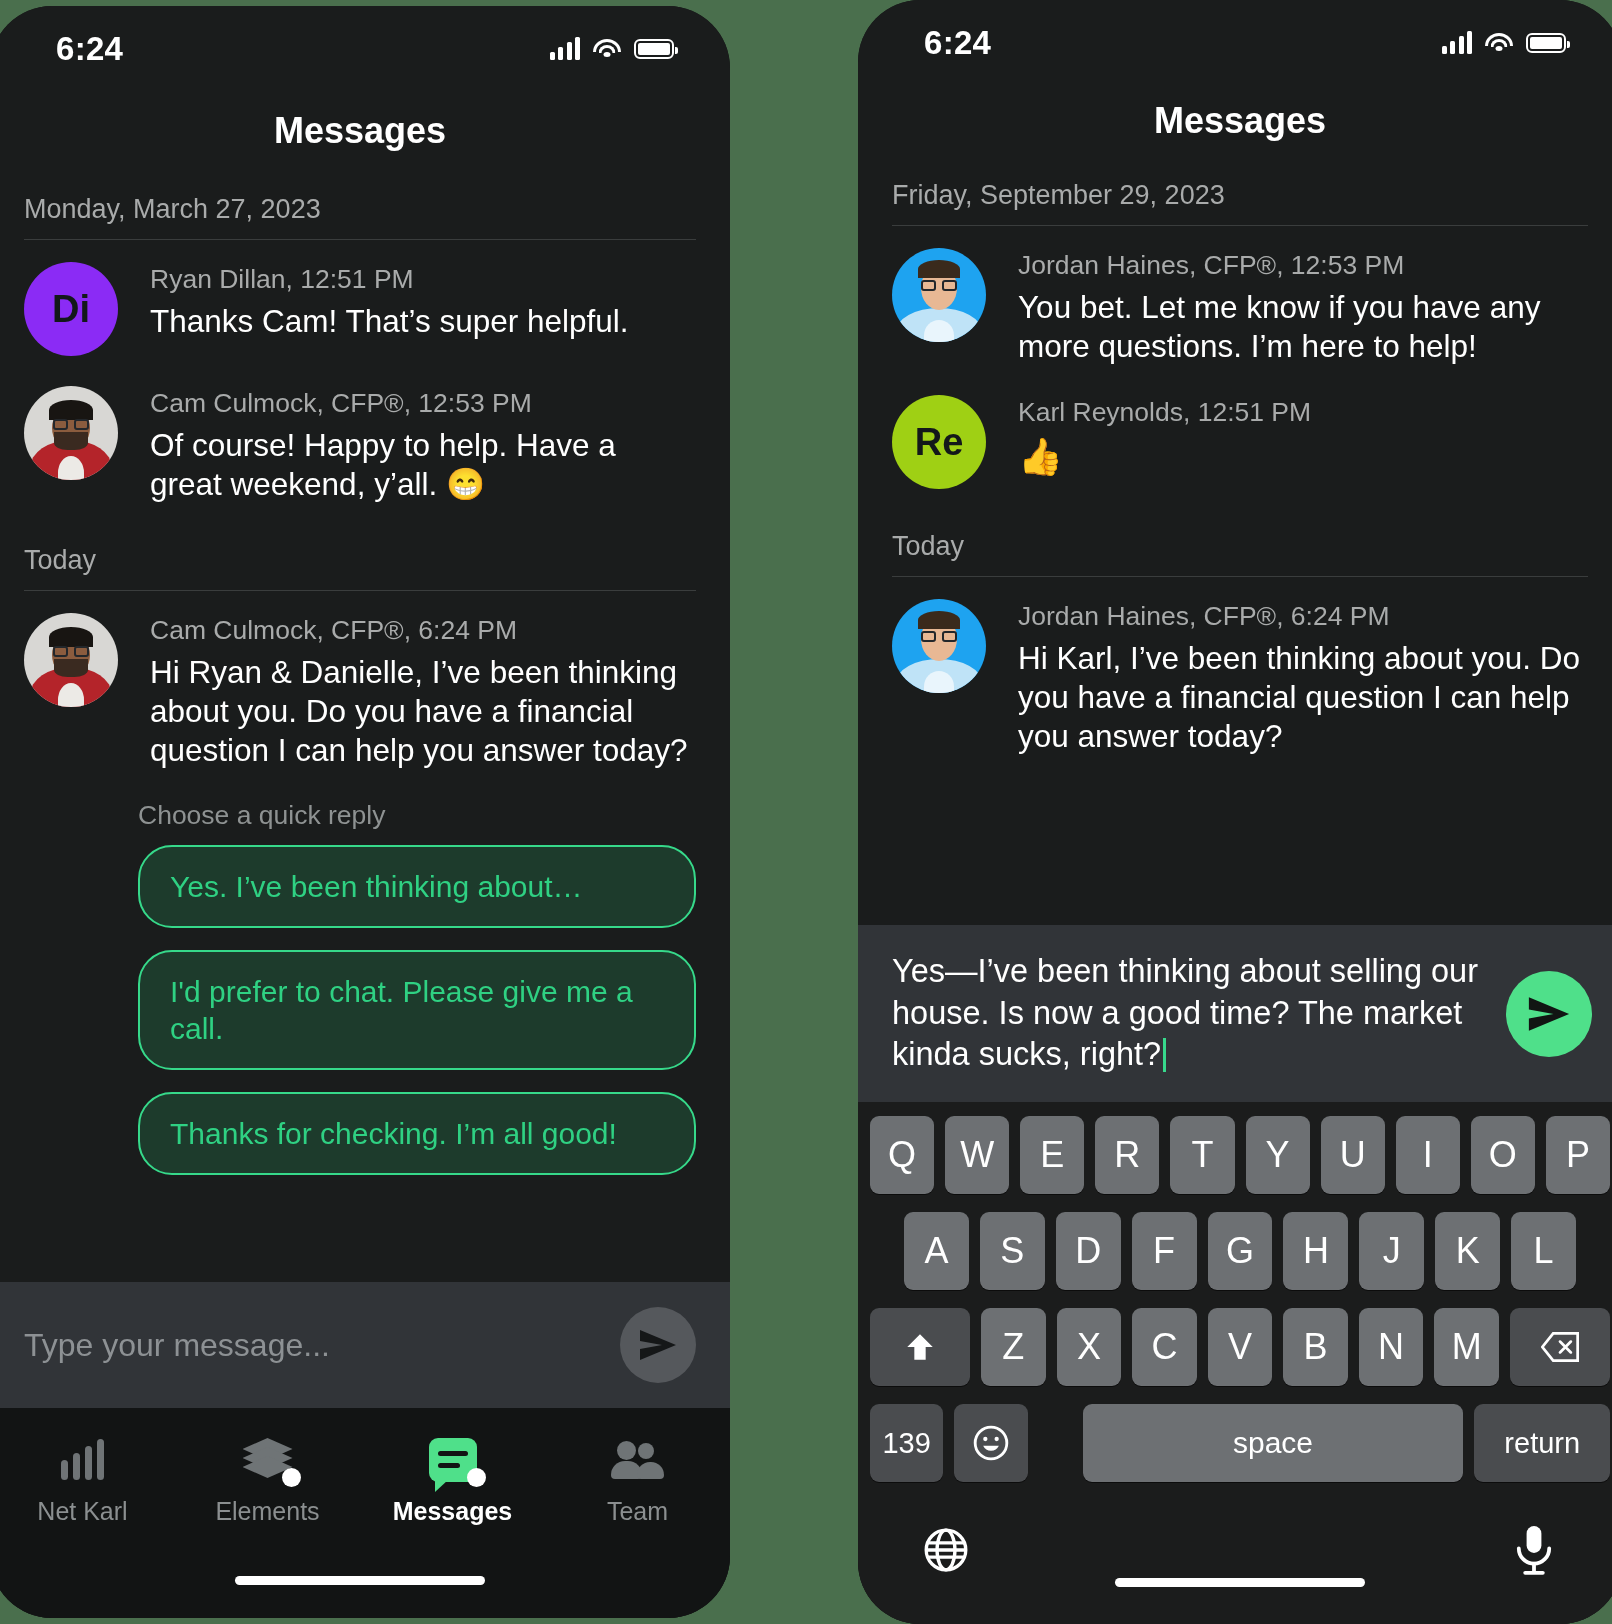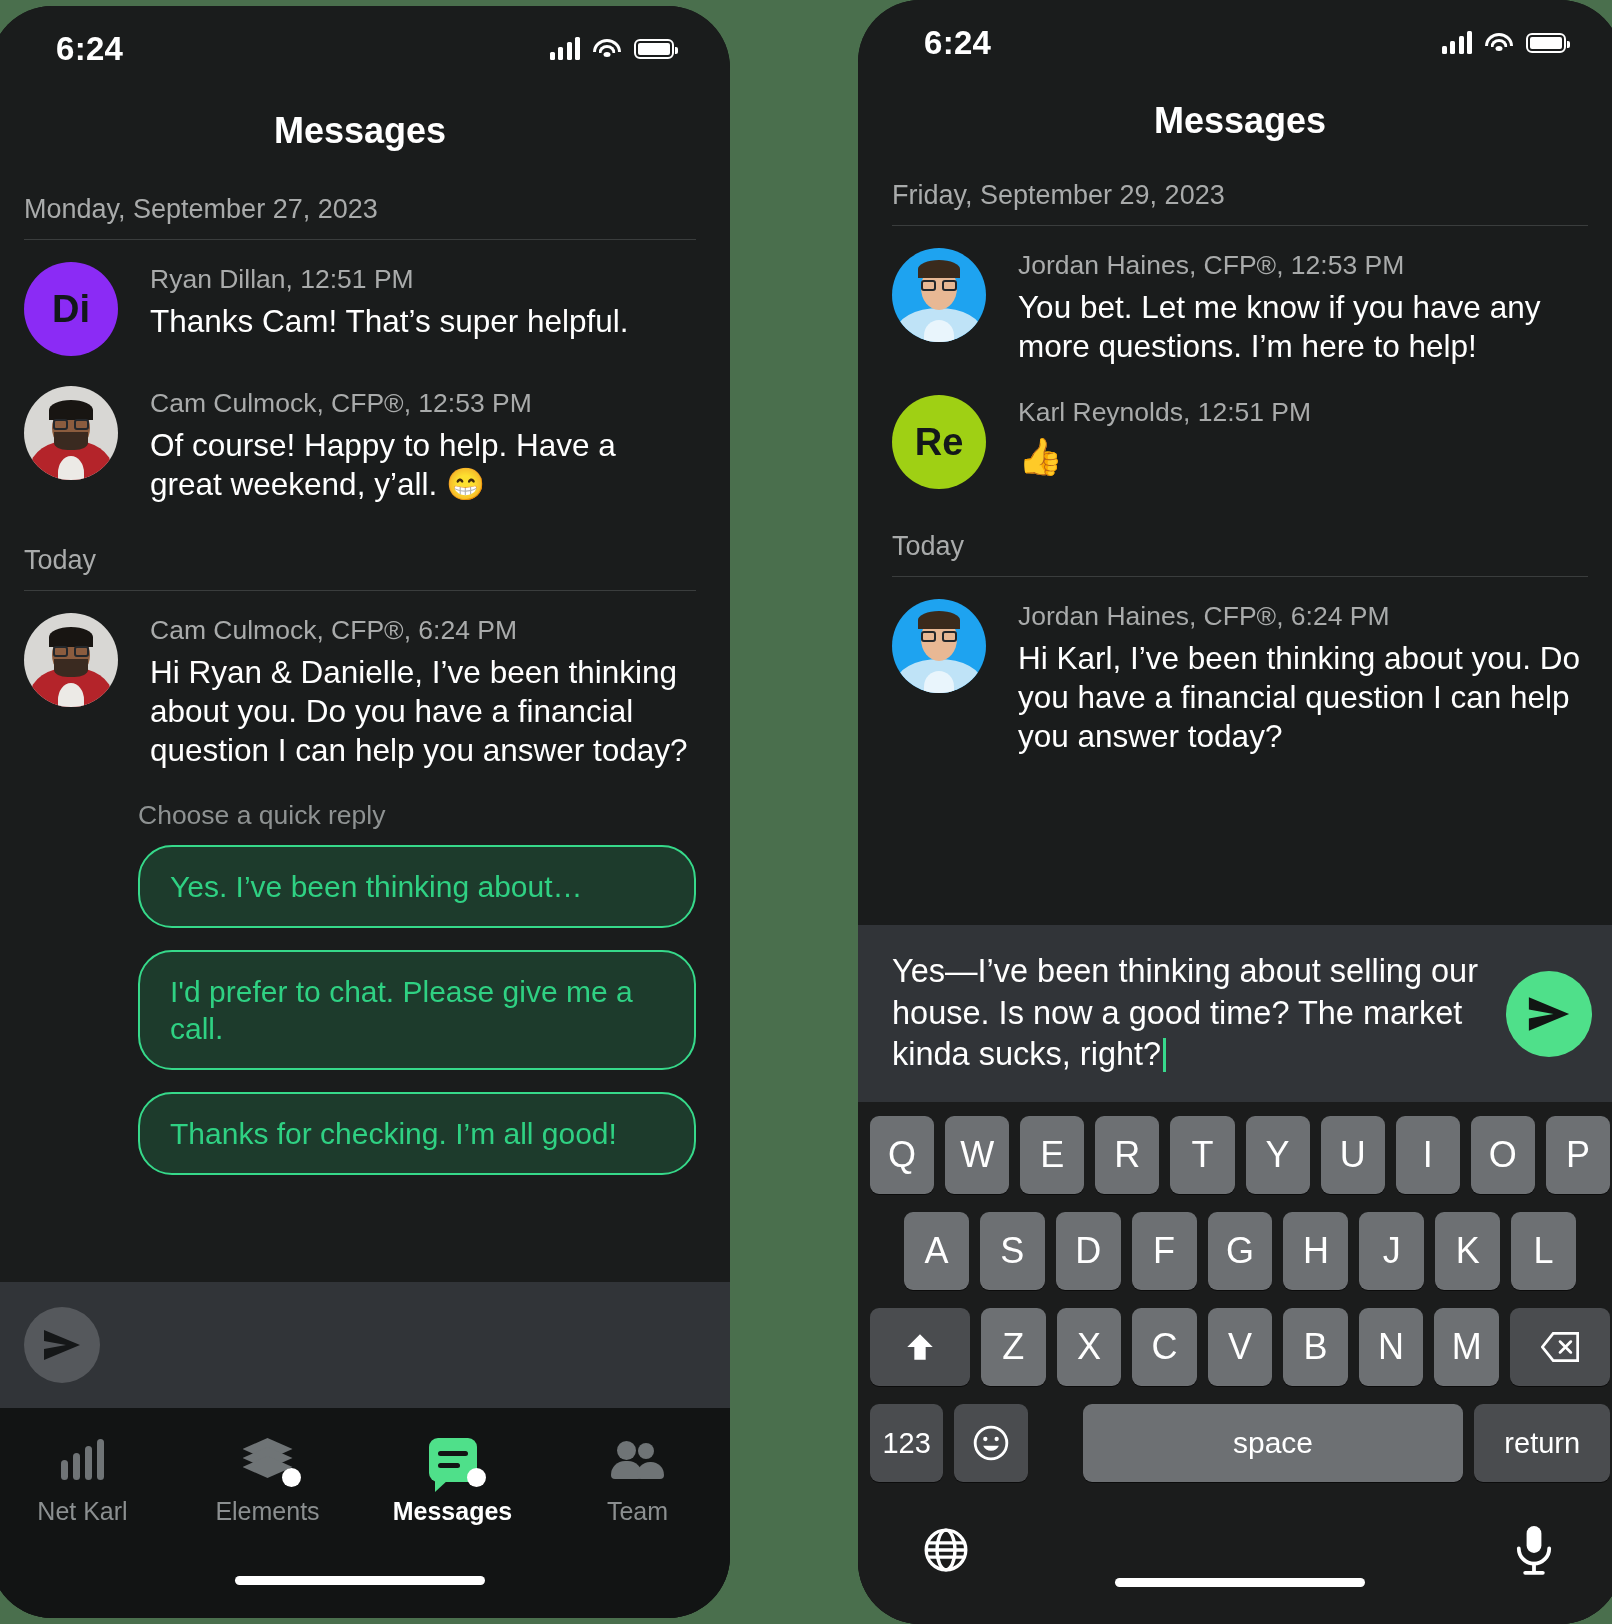--- a/index.html
+++ b/index.html
@@ -191,21 +191,21 @@
           <div class="battery">
               <i></i>
             </div>
         </div>
       </div>
 
       <div class="navtitle">Messages</div>
 
       <div class="convo">
 
-        <div class="daylabel">Monday, September 27, 2023</div>
+        <div class="daylabel">Monday, March 27, 2023</div>
         <div class="divider"></div>
 
         <div class="msg">
           <div class="avatar initials" style="background:#8b2bf5">
             <span>Di</span>
           </div>
           <div class="msg-body">
             <div class="msg-meta">Ryan Dillan, 12:51 PM</div>
             <div class="msg-text">Thanks Cam! That’s super helpful.</div>
           </div>
@@ -254,20 +254,21 @@
 
         <div class="qr-label">Choose a quick reply</div>
         <div class="qr-list">
           <div class="qr">Yes. I’ve been thinking about…</div>
           <div class="qr">I'd prefer to chat. Please give me a call.</div>
           <div class="qr">Thanks for checking. I’m all good!</div>
         </div>
       </div>
 
       <div class="composer">
+        <div class="field">Type your message...</div>
         <div class="send-round">
           <svg width="40" height="34" viewBox="0 0 40 34">
             <path d="M2 2 L38 17 L2 32 L2 21 L24 17 L2 13 Z" fill="#151718"></path>
           </svg>
         </div>
       </div>
 
       <div class="tabbar">
         <div class="tab">
           <div class="ticon">
@@ -446,21 +447,21 @@
             <div class="key">N</div>
             <div class="key">M</div>
           <div class="key dark wide">
             <svg width="38" height="30" viewBox="0 0 28 22">
               <path d="M9 1 L27 1 L27 21 L9 21 L1 11 Z" fill="none" stroke="#ffffff" stroke-width="2"></path>
               <path d="M14 7 L22 15 M22 7 L14 15" stroke="#ffffff" stroke-width="2" stroke-linecap="round"></path>
             </svg>
           </div>
         </div>
         <div class="krow">
-          <div class="key dark small">123</div>
+          <div class="key dark small">139</div>
           <div class="key dark">
             <svg width="40" height="40" viewBox="0 0 24 24">
               <circle cx="12" cy="12" r="9.5" fill="none" stroke="#fff" stroke-width="1.7"></circle>
               <circle cx="8.6" cy="9.6" r="1.3" fill="#fff"></circle>
               <circle cx="15.4" cy="9.6" r="1.3" fill="#fff"></circle>
               <path d="M7.3 13.6 A5.2 5.2 0 0 0 16.7 13.6 Z" fill="#fff"></path>
             </svg>
           </div>
           <div class="key space">space</div>
           <div class="key dark small" style="flex:1.85 1 0">return</div>

